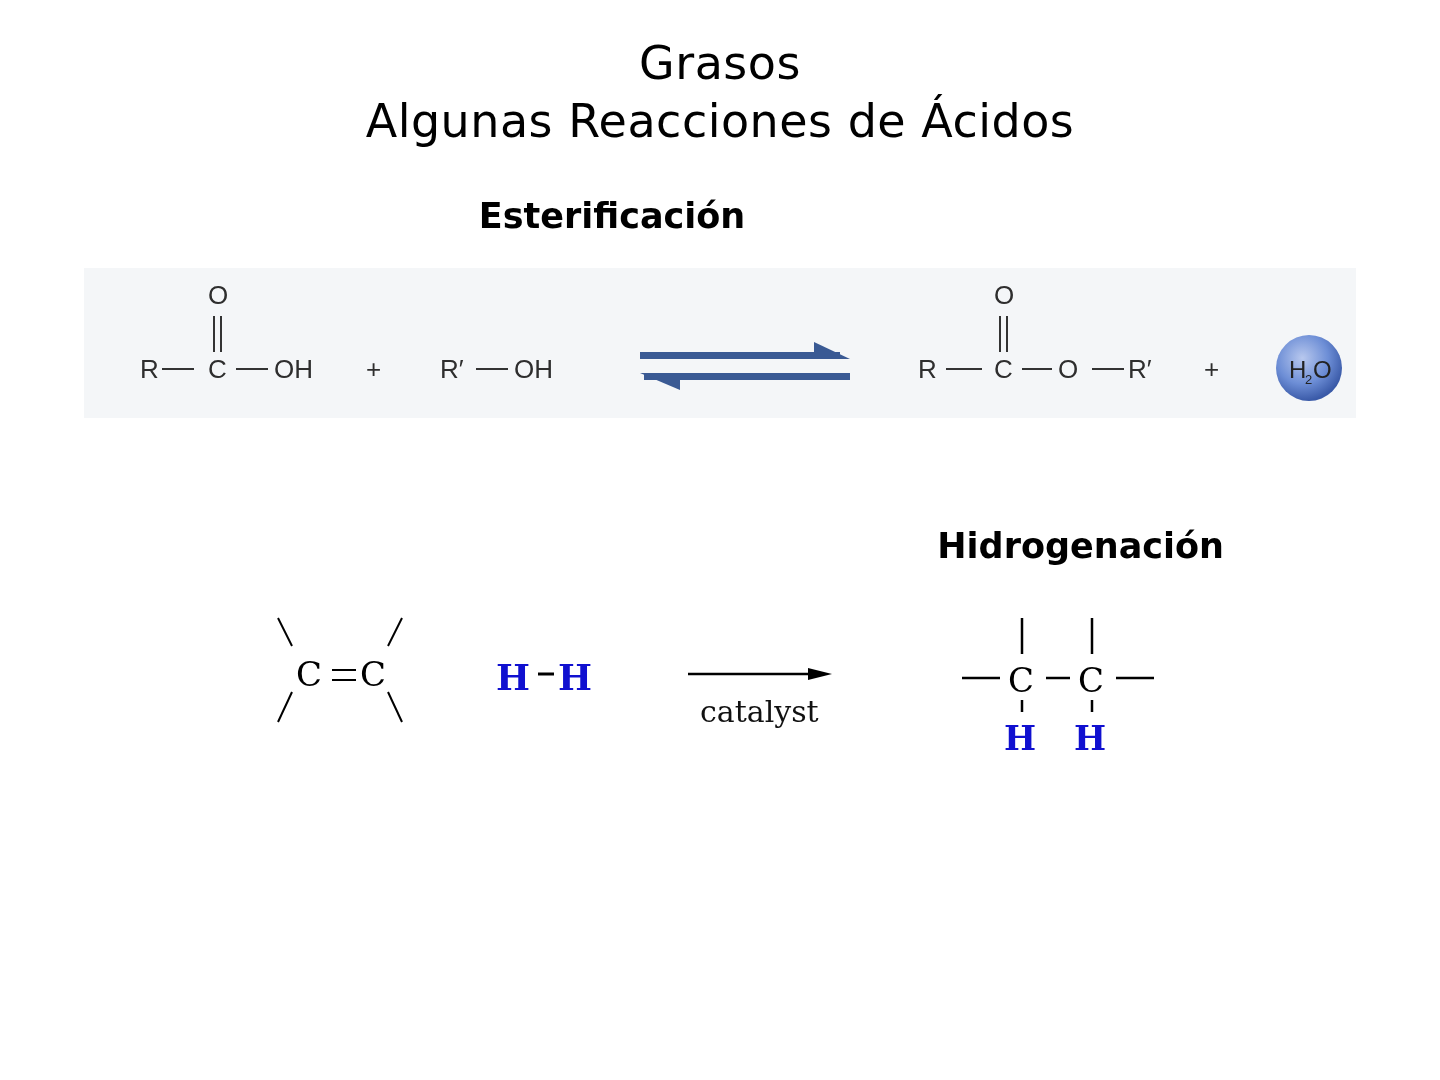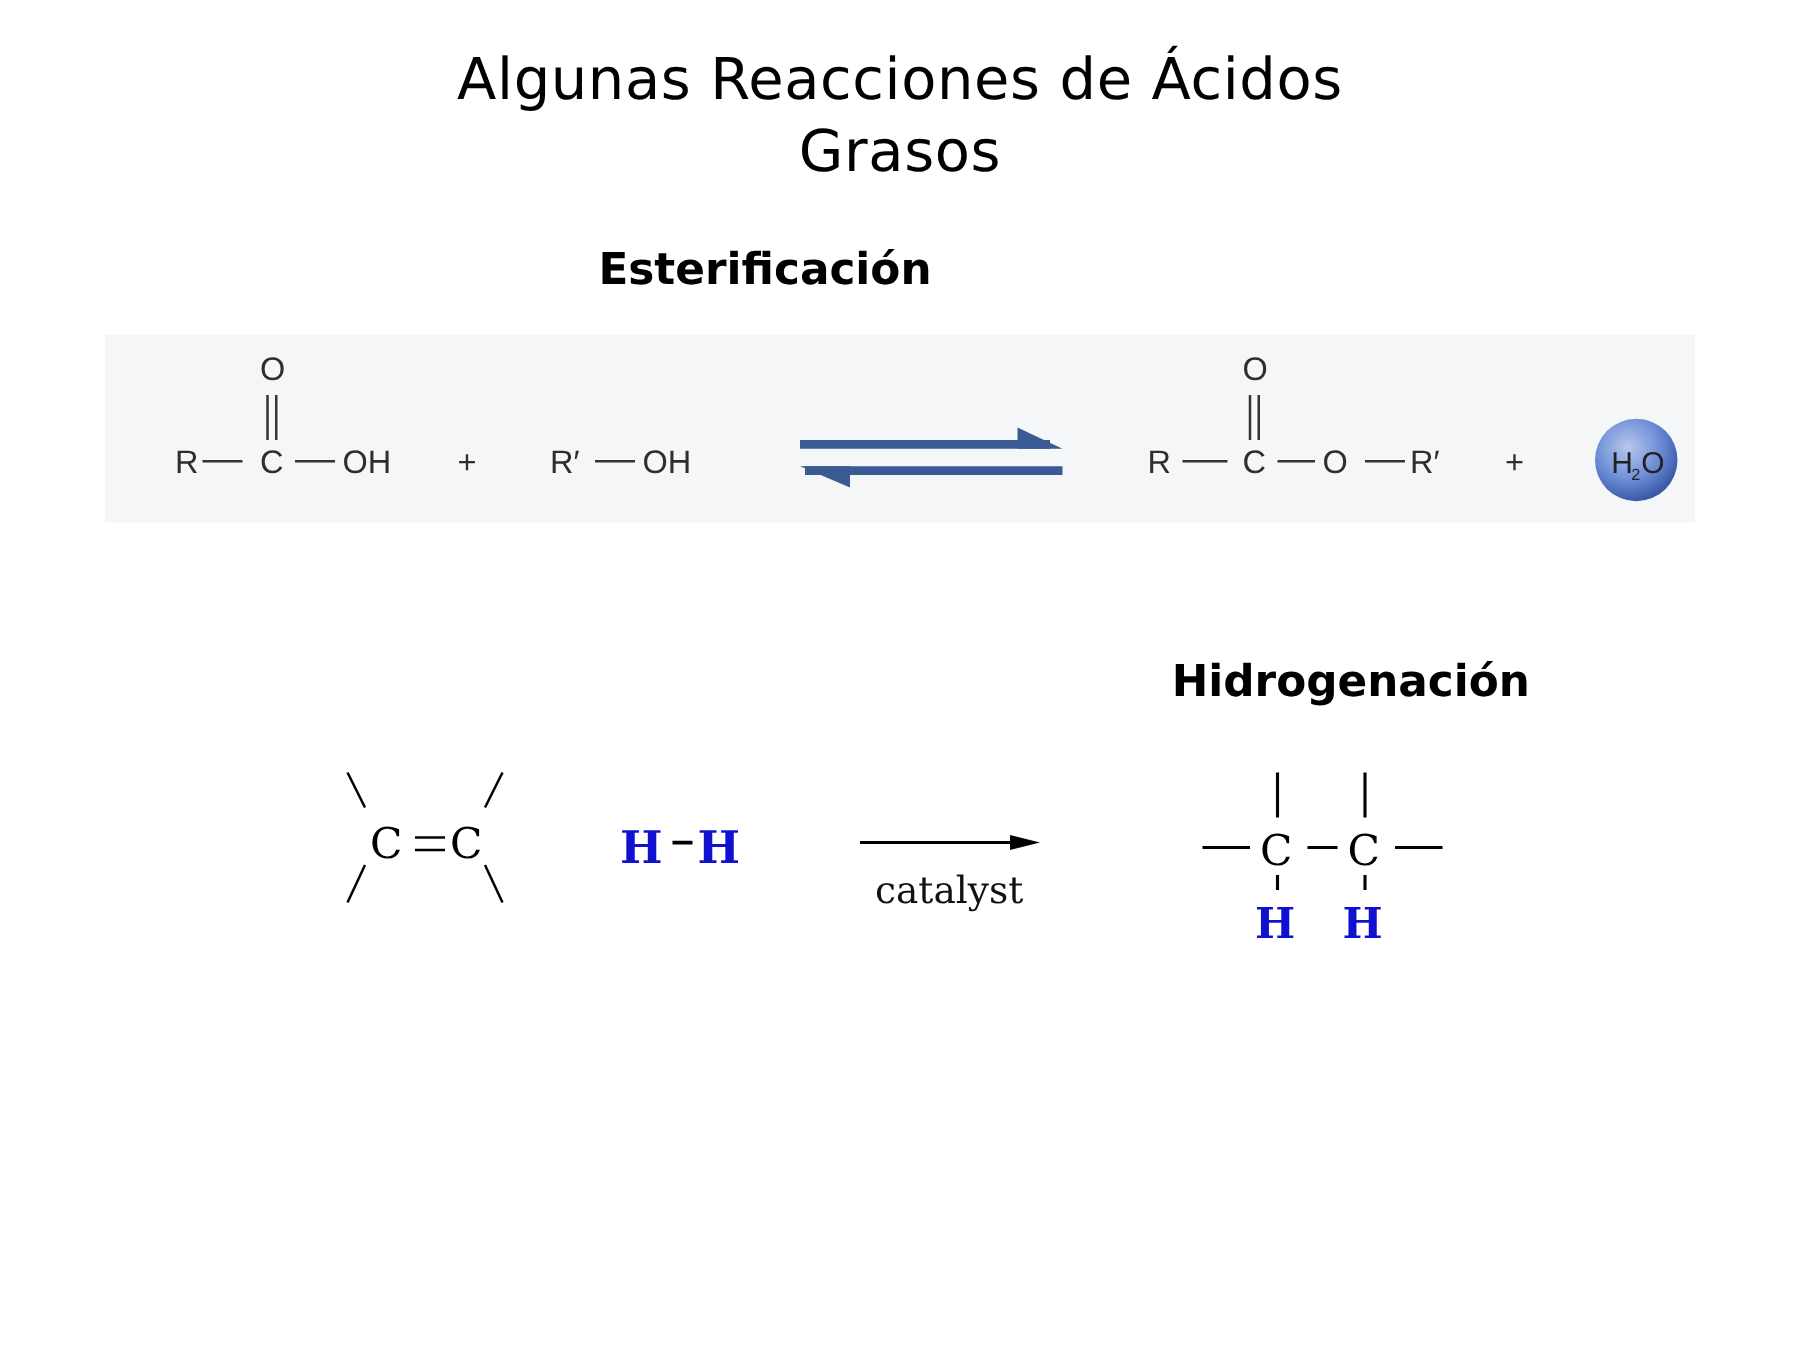--- a/index.html
+++ b/index.html
@@ -15,22 +15,22 @@
                  background: #f4f6f8; }
   .ester-panel svg, .hydro-panel svg { position: absolute; left: 0; top: 0; }
   .chem { font-family: "Liberation Sans", sans-serif; fill: #2e2e2e; font-size: 26px; }
   .hydro-panel { position: absolute; left: 260px; top: 600px; width: 920px; height: 170px; }
   .serif { font-family: "DejaVu Serif", serif; }
 </style>
 </head>
 <body>
 
 <div class="title">
+  <div>Grasos</div>
   <div>Algunas Reacciones de Ácidos</div>
-  <div>Grasos</div>
 </div>
 
 <div id="h-ester" class="section-heading">Esterificación</div>
 
 <div class="ester-panel">
   <svg width="1272" height="150" viewBox="0 0 1272 150">
 
     <g>
       <text class="chem" x="56" y="110">R</text>
       <line x1="78" y1="101" x2="110" y2="101" stroke="#333" stroke-width="2"></line>

